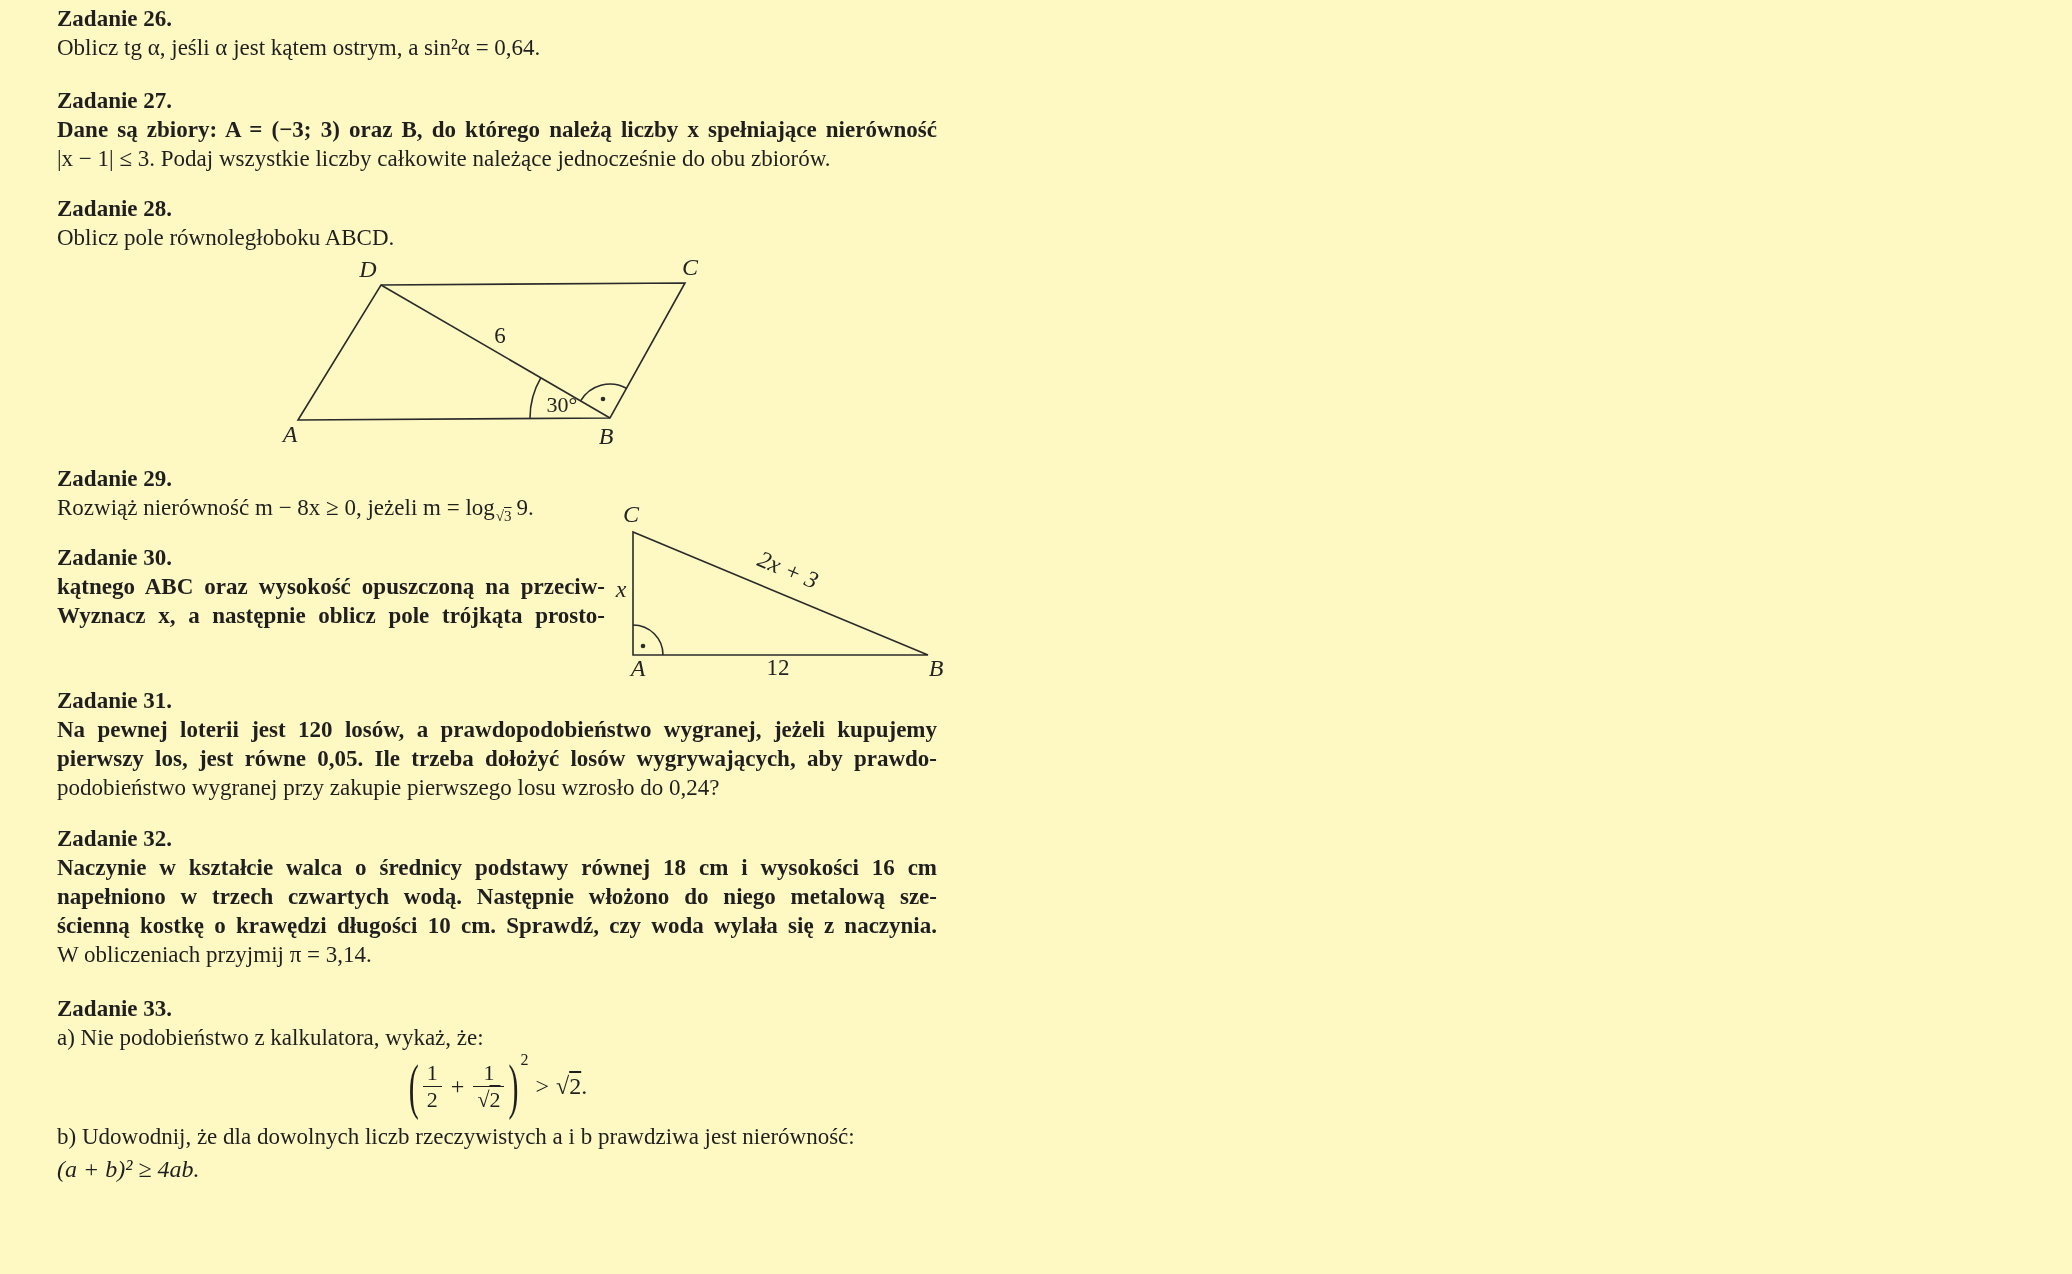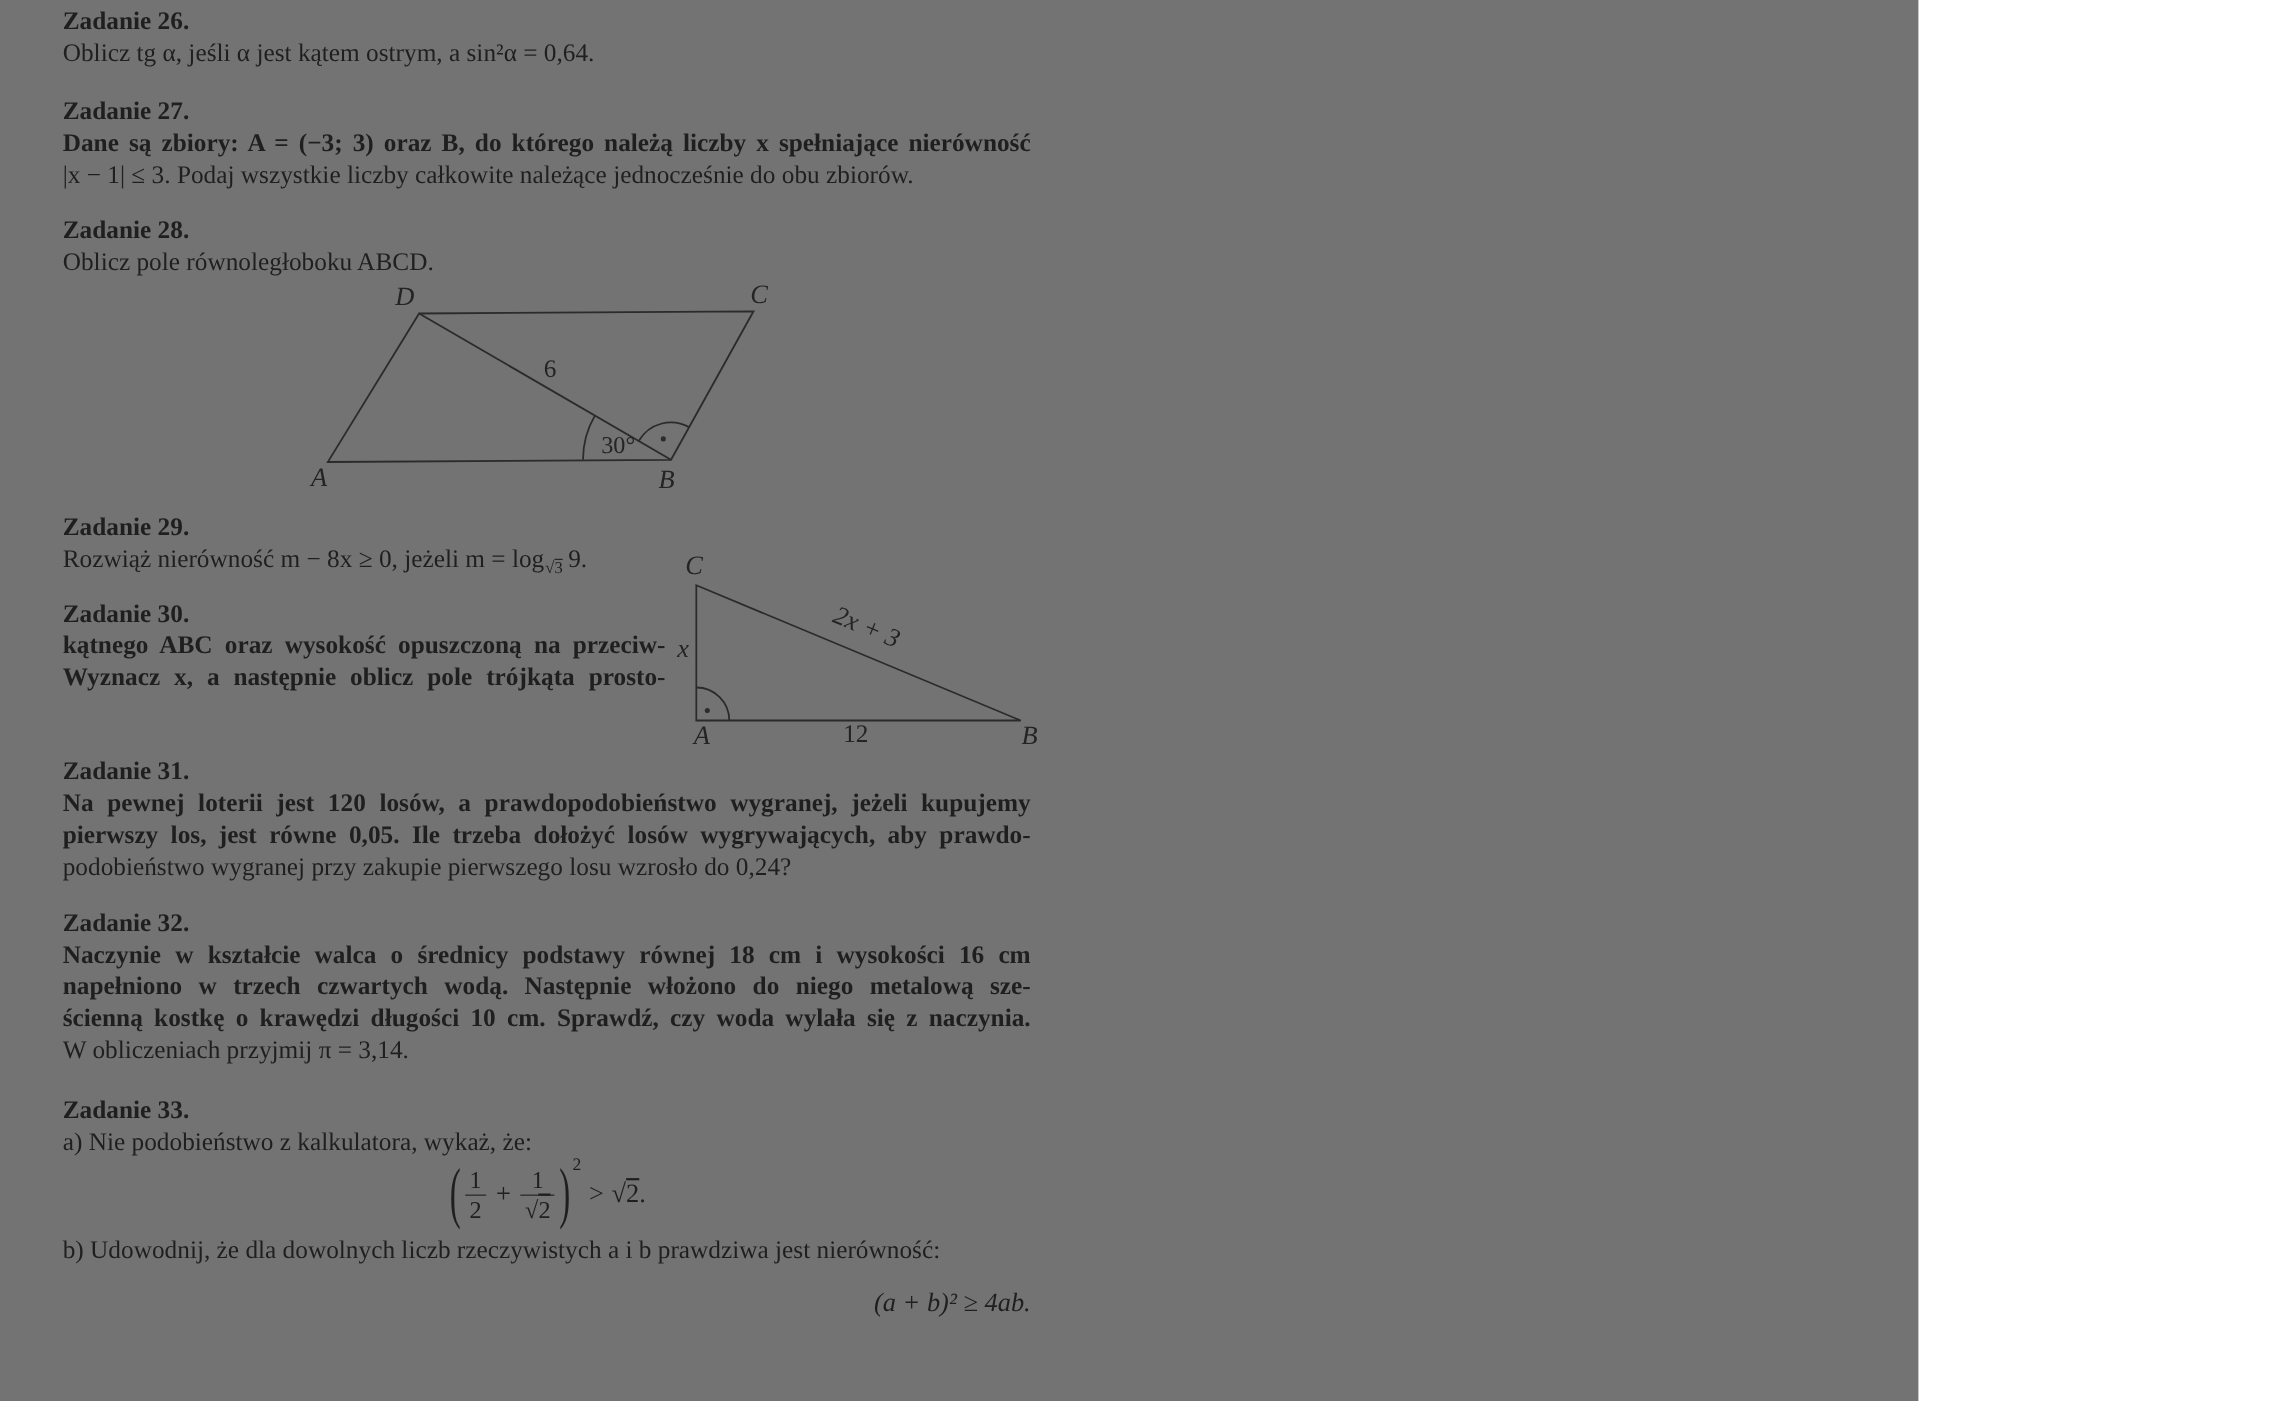--- a/index.html
+++ b/index.html
@@ -4,41 +4,41 @@
 <style>
   html, body { margin: 0; padding: 0; }
   body {
     width: 2072px; height: 1274px;
     background: #ffffff;
     overflow: hidden;
     font-family: "Liberation Serif", "DejaVu Serif", serif;
   }
   .page {
     position: relative;
-    width: 1744px; height: 1274px;
-    background: #737373;
+    width: 2072px; height: 1274px;
+    background: #fef9c3;
     color: #1f1f1f;
   }
   .problem { position: absolute; left: 57px; width: 880px; }
   .problem.narrow { width: 548px; }
   .ptitle { font-weight: bold; font-size: 23px; line-height: 29px; }
   .pline  { font-size: 23px; line-height: 29px; }
   .pline.just { text-align: justify; text-align-last: justify; font-weight: bold; }
   .subscript { font-size: 15px; vertical-align: -6px; margin: 0 5px 0 1px; }
   .radbar { text-decoration: overline; }
 
   .figure { position: absolute; }
   .figure svg text { font-family: "Liberation Serif", "DejaVu Serif", serif; fill: #242424; }
   .flabel { font-style: italic; font-size: 24px; }
   .fnum   { font-size: 23px; }
   .fangle { font-size: 22px; }
 
   
   .formula { text-align: center; font-size: 24px; margin-top: 8px; height: 62px; }
-  .formula-b { text-align: right; font-size: 24px; font-style: italic; margin-top: 20px; line-height: 29px; }
+  .formula-b { text-align: left; font-size: 24px; font-style: italic; margin-top: 4px; line-height: 29px; }
   .bigparen { display: inline-block; font-size: 30px; transform: scaleY(2.05); vertical-align: middle; padding: 0 2px; }
   .frac { display: inline-block; vertical-align: middle; text-align: center; font-size: 22px; line-height: 1.18; padding: 0 2px; }
   .frac .num { display: block; padding: 0 4px; }
   .frac .den { display: block; border-top: 1.4px solid #1f1f1f; padding: 0 4px; }
   .fsup { display: inline-block; transform: translateY(-26px); font-size: 16px; vertical-align: middle; }
   .op { display: inline-block; vertical-align: middle; padding: 0 7px; }
   .sqrtwrap { display: inline-block; vertical-align: middle; }
   .fdot { display: inline-block; vertical-align: middle; }
 </style>
 </head>

